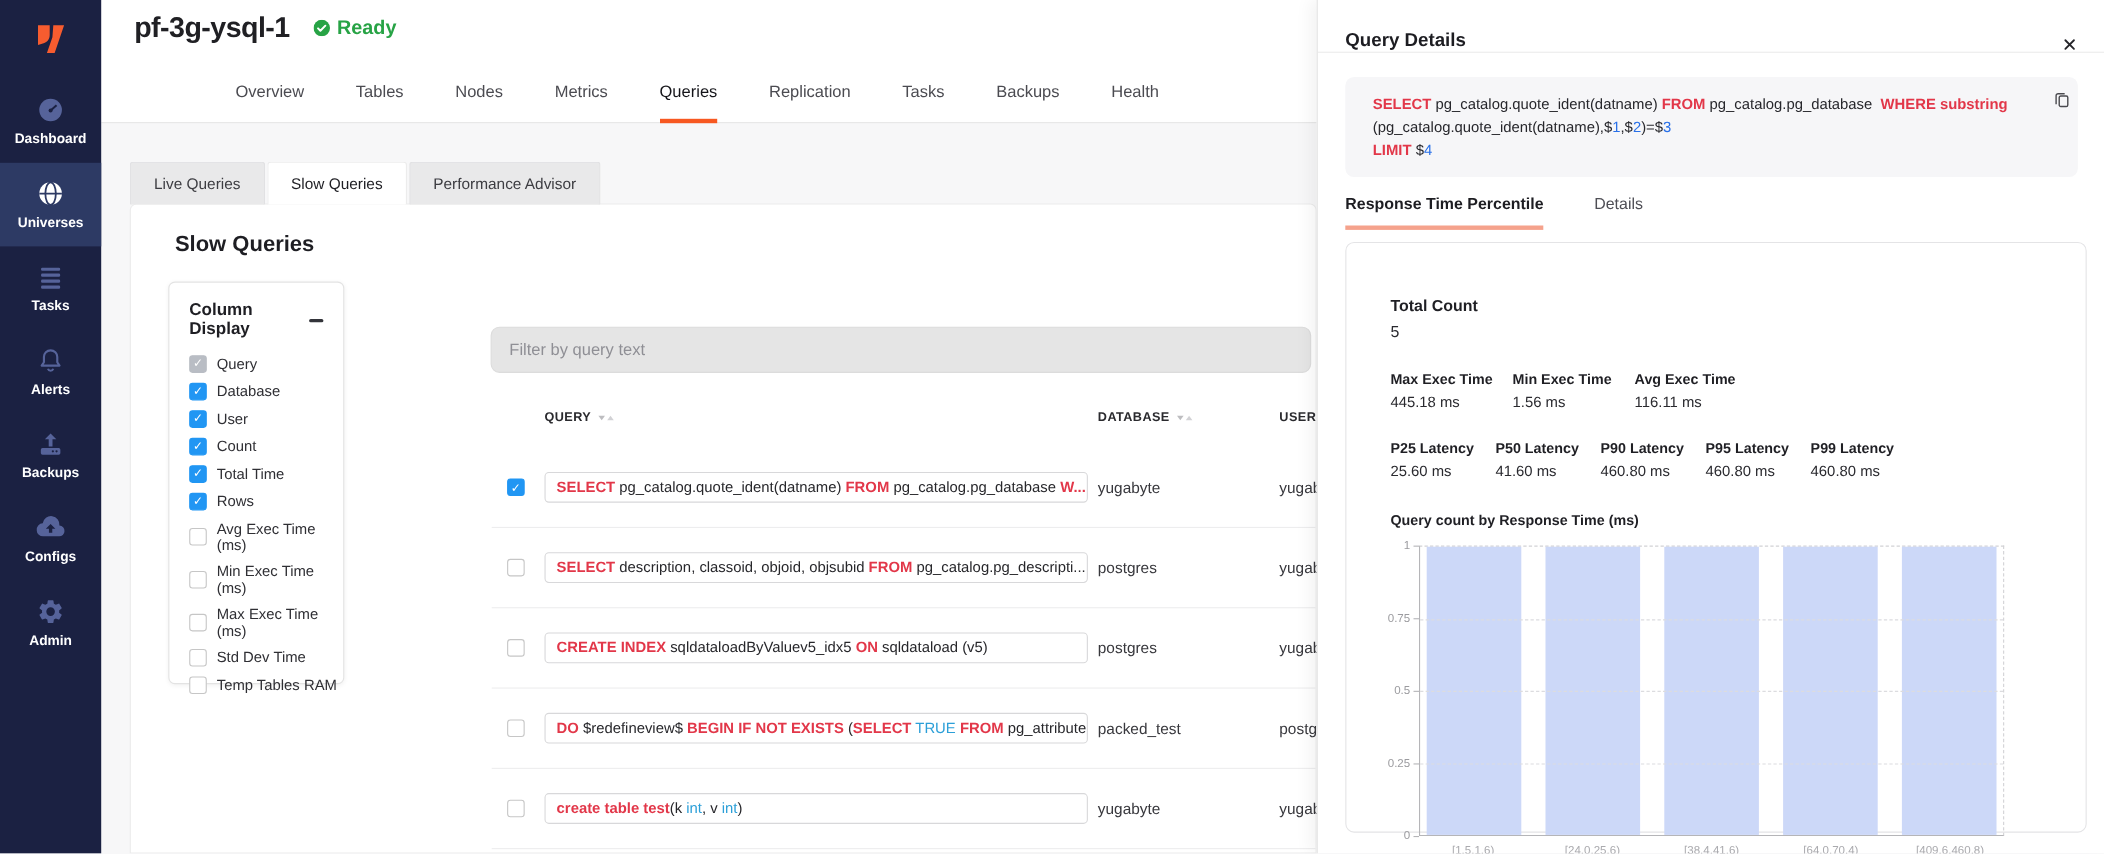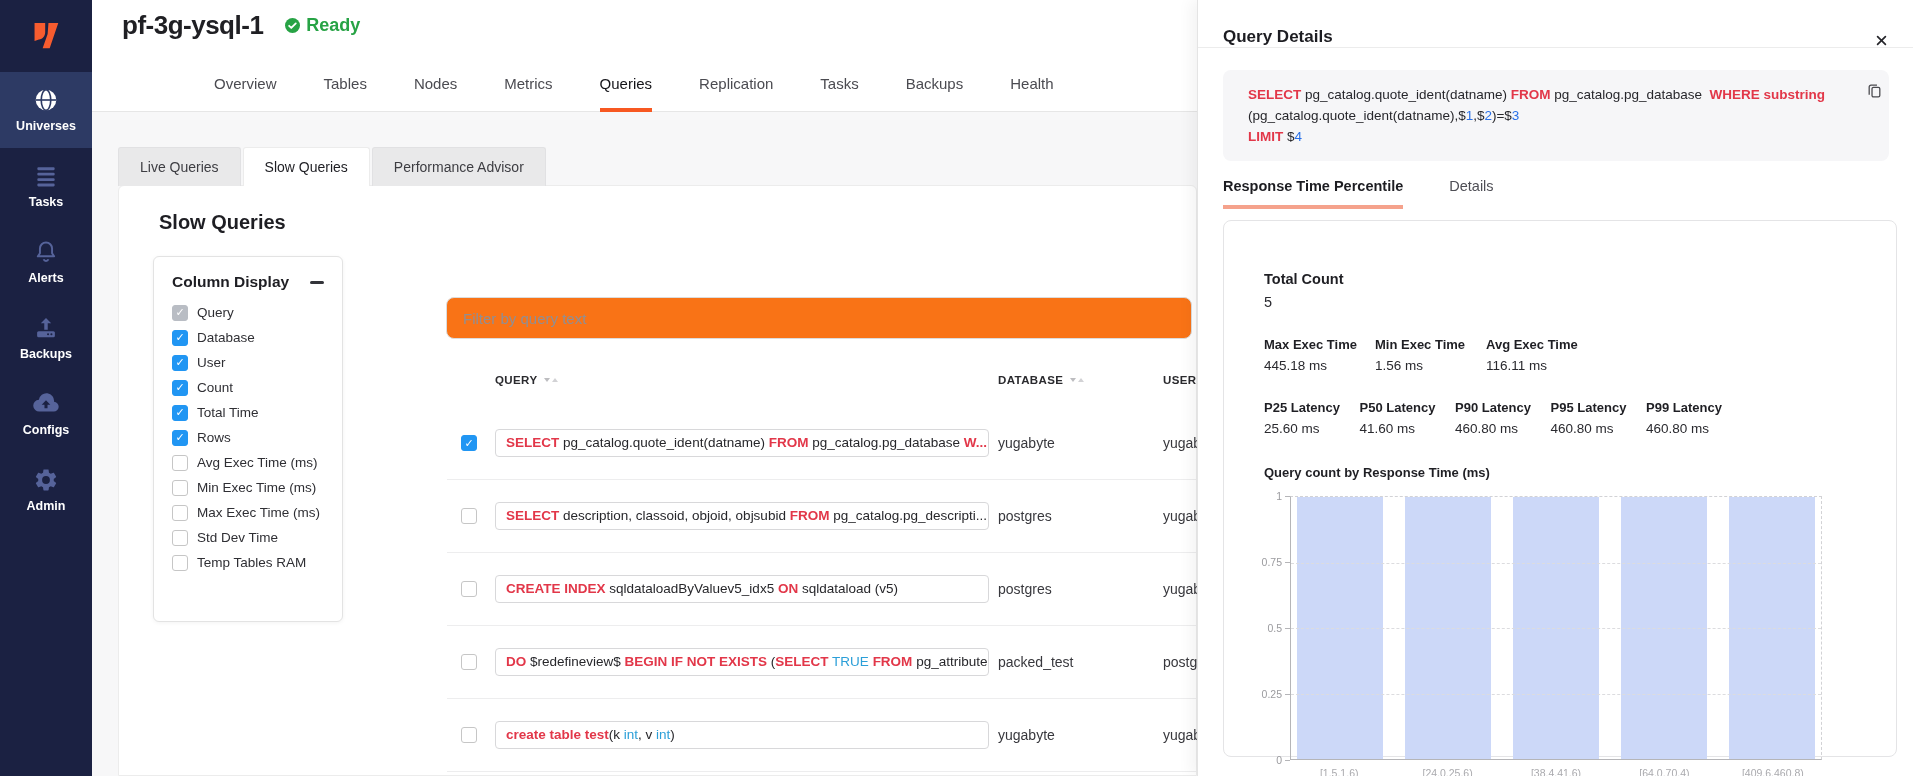--- a/index.html
+++ b/index.html
@@ -27,32 +27,32 @@
 
   
   .content{position:absolute;left:92px;top:112px;width:1105px;height:664px;background:#f7f7f8}
   .subtabs{position:absolute;left:26px;top:35px;display:flex;gap:2px;z-index:3}
   .subtab{height:39px;padding:0 21px;display:flex;align-items:center;font-size:14px;color:#3d3d42;background:#e9e9ea;border:1px solid #e1e1e3;border-bottom:none;border-radius:3px 3px 0 0;cursor:pointer}
   .subtab.active{background:#fff;color:#1e1e23;border-color:#ececec;position:relative;z-index:4}
   .card{position:absolute;left:26px;top:73px;right:0;bottom:0;background:#fff;border:1px solid #ececec;border-radius:6px 6px 0 0}
   .sq-title{position:absolute;left:40px;top:25px;font-size:20px;font-weight:700;color:#1e1e23}
 
   
-  .coldisp{position:absolute;left:34px;top:70px;width:190px;height:366px;border:1px solid #e3e3e3;border-radius:6px;background:#fff;box-shadow:0 1px 4px rgba(0,0,0,.05)}
+  .coldisp{position:absolute;left:34px;top:70px;width:160px;height:366px;border:1px solid #e3e3e3;border-radius:6px;background:#fff;box-shadow:0 1px 4px rgba(0,0,0,.05)}
   .cd-head{display:flex;justify-content:space-between;align-items:center;padding:16px 18px 9px 18px}
   .cd-title{font-size:15.5px;font-weight:700;color:#1e1e23}
   .minus{width:14px;height:3px;background:#33343a;border-radius:2px;cursor:pointer}
   .cd-opt{display:flex;align-items:center;gap:9px;padding:4.5px 0 4.5px 18px}
   .cb{width:16px;height:16px;border-radius:3px;border:1px solid #c6c6c6;background:#fff;display:flex;align-items:center;justify-content:center;font-family:"DejaVu Sans",sans-serif;font-size:11px;font-weight:700;color:#fff;flex:0 0 auto;cursor:pointer;line-height:1}
   .cb.on{background:#2196f3;border-color:#2196f3}
   .cb.dis{background:#b9bdc4;border-color:#b9bdc4;cursor:default}
   .cd-lbl{font-size:13.5px;color:#2f2f34}
 
   
-  .filter{position:absolute;left:327px;top:111px;width:746px;height:42px;border:1px solid #dcdcdc;border-radius:8px;padding:0 16px;font-size:15px;color:#333;outline:none;background:#f97316;font-family:"Liberation Sans",sans-serif}
+  .filter{position:absolute;left:327px;top:111px;width:746px;height:42px;border:1px solid #dcdcdc;border-radius:8px;padding:0 16px;font-size:15px;color:#333;outline:none;background:#e5e5e5;font-family:"Liberation Sans",sans-serif}
   .filter::placeholder{color:#8f8f95}
   .th{position:absolute;font-size:11.5px;font-weight:700;color:#2a2a2e;letter-spacing:.4px;display:flex;align-items:center;cursor:pointer}
   .sort{display:inline-flex;margin-left:7px;gap:2px;align-items:center}
   .tri{width:0;height:0;border-left:3.5px solid transparent;border-right:3.5px solid transparent}
   .tri.down{border-top:4.5px solid #bdbdc0}
   .tri.up{border-bottom:4.5px solid #d2d2d5}
   .rowline{position:absolute;left:328px;right:0;height:1px;background:#ededee}
   .rcb{position:absolute;left:342px}
   .qbox{position:absolute;left:376px;width:494px;height:28px;border:1px solid #d8d8da;border-radius:4px;background:#fff;padding:0 10px;white-space:nowrap;overflow:hidden;font-size:13.5px;line-height:26px;color:#27272b;cursor:pointer}
   .rtxt{position:absolute;font-size:14px;color:#38383d;line-height:28px;white-space:nowrap}
@@ -96,20 +96,30 @@
 <body>
 
 <div class="sidebar">
   <div class="logo">
     <svg viewBox="0 0 44 44">
       <path d="M8 6 h13 v11 c0 5-2.8 8.2-7.6 9.4 L8 28 z" fill="#f75c2f"></path>
       <path d="M25 6 h12 l-10.5 31 h-8.6 l6.1-17.5 z" fill="#f75c2f"></path>
     </svg>
   </div>
   <div id="sidebar-nav">
+      <div class="nav-item">
+        <span style="display: flex;">
+          <svg viewBox="0 0 24 24">
+            <circle cx="12" cy="12" r="9.5" fill="currentColor"></circle>
+            <line x1="12" y1="12.5" x2="17" y2="8" stroke="var(--hole)" stroke-width="1.7"></line>
+            <circle cx="12" cy="12.5" r="1.7" fill="var(--hole)"></circle>
+          </svg>
+        </span>
+        <div class="lbl">Dashboard</div>
+      </div>
       <div class="nav-item active">
         <span style="display: flex;">
           <svg viewBox="0 0 24 24">
             <circle cx="12" cy="12" r="9.5" fill="currentColor"></circle>
             <ellipse cx="12" cy="12" rx="4.4" ry="9.5" fill="none" stroke="var(--hole)" stroke-width="1.5"></ellipse>
             <line x1="2.5" y1="12" x2="21.5" y2="12" stroke="var(--hole)" stroke-width="1.5"></line>
           </svg>
         </span>
         <div class="lbl">Universes</div>
       </div>

